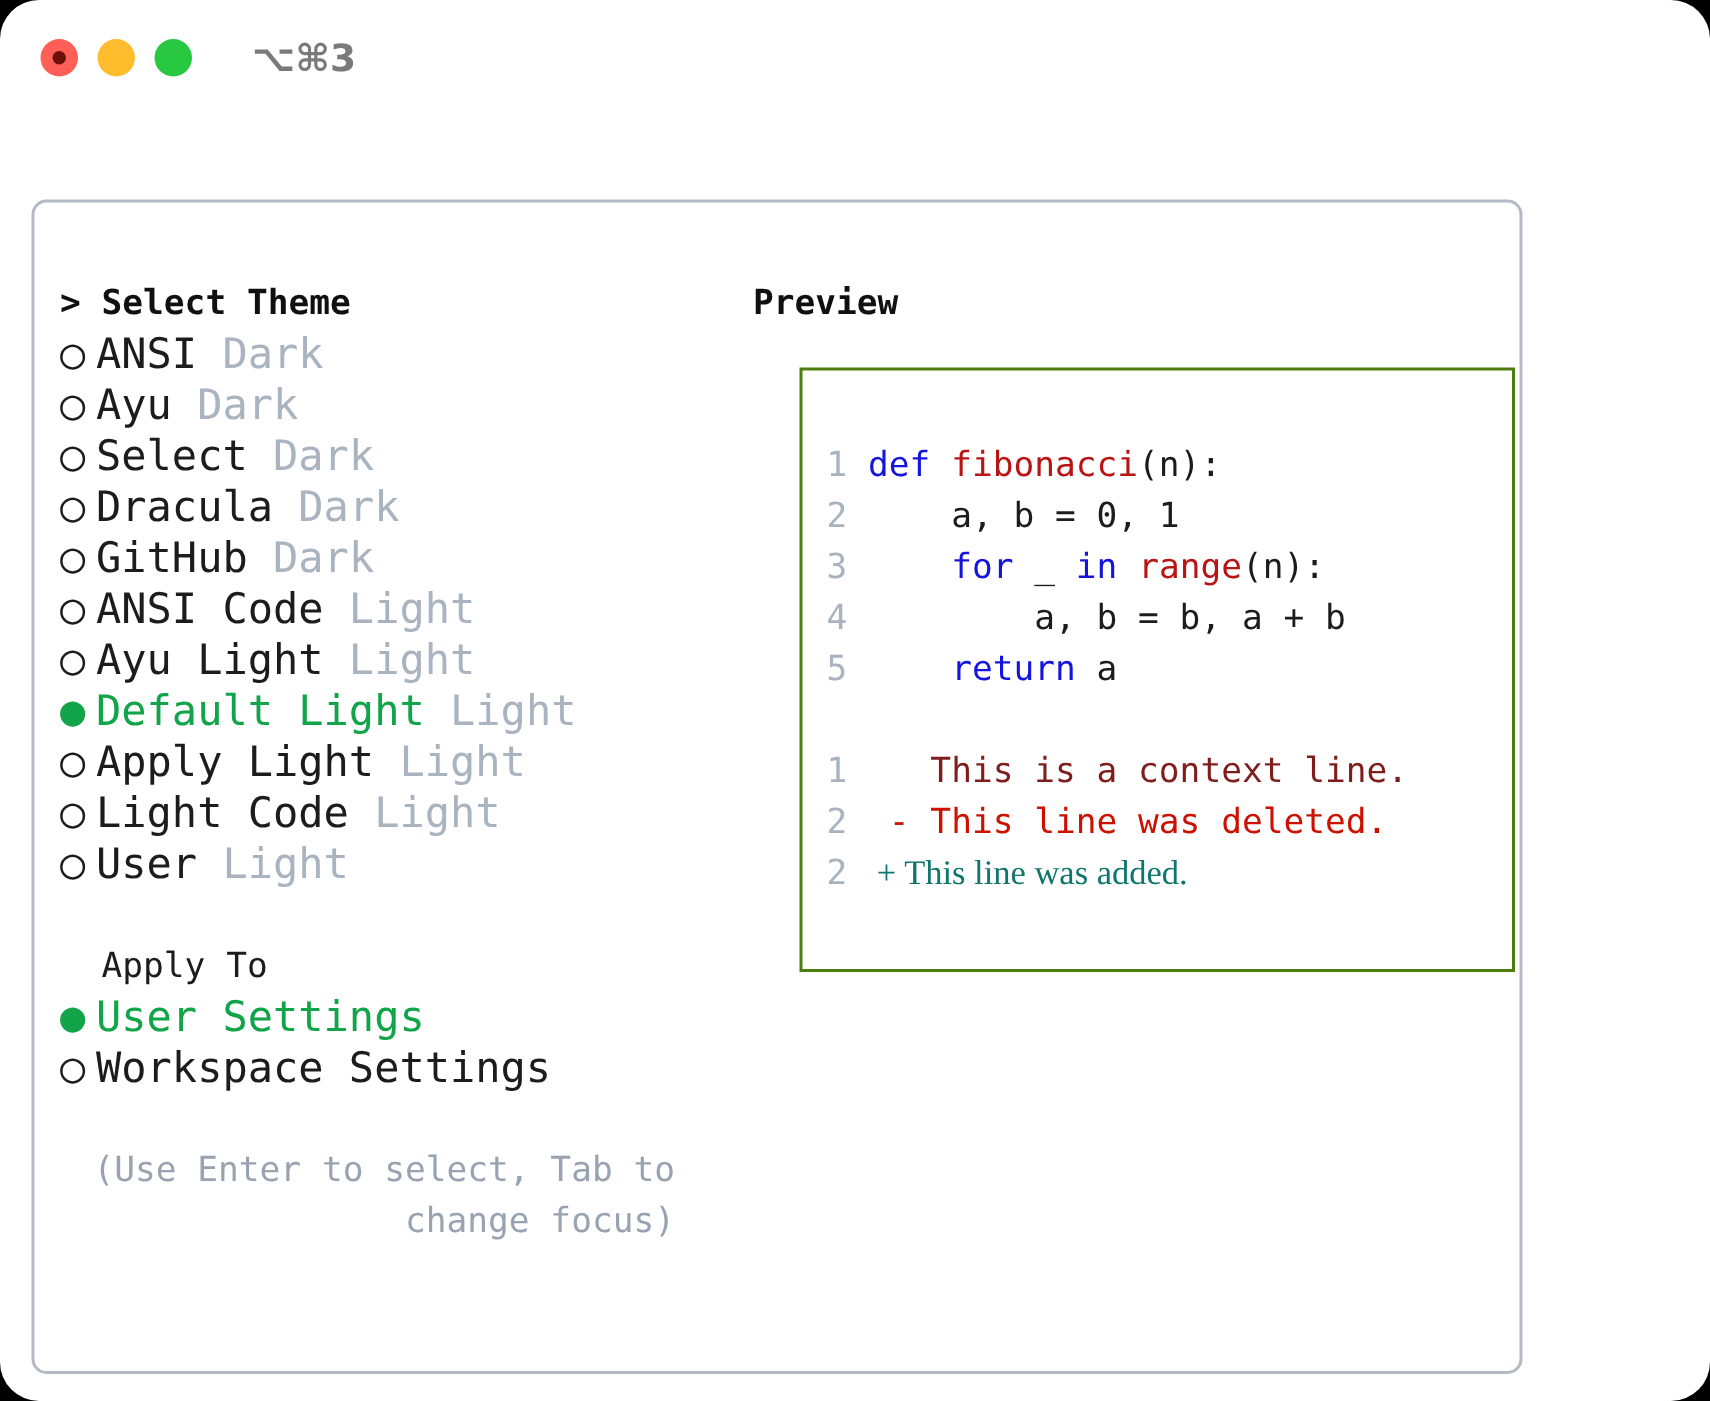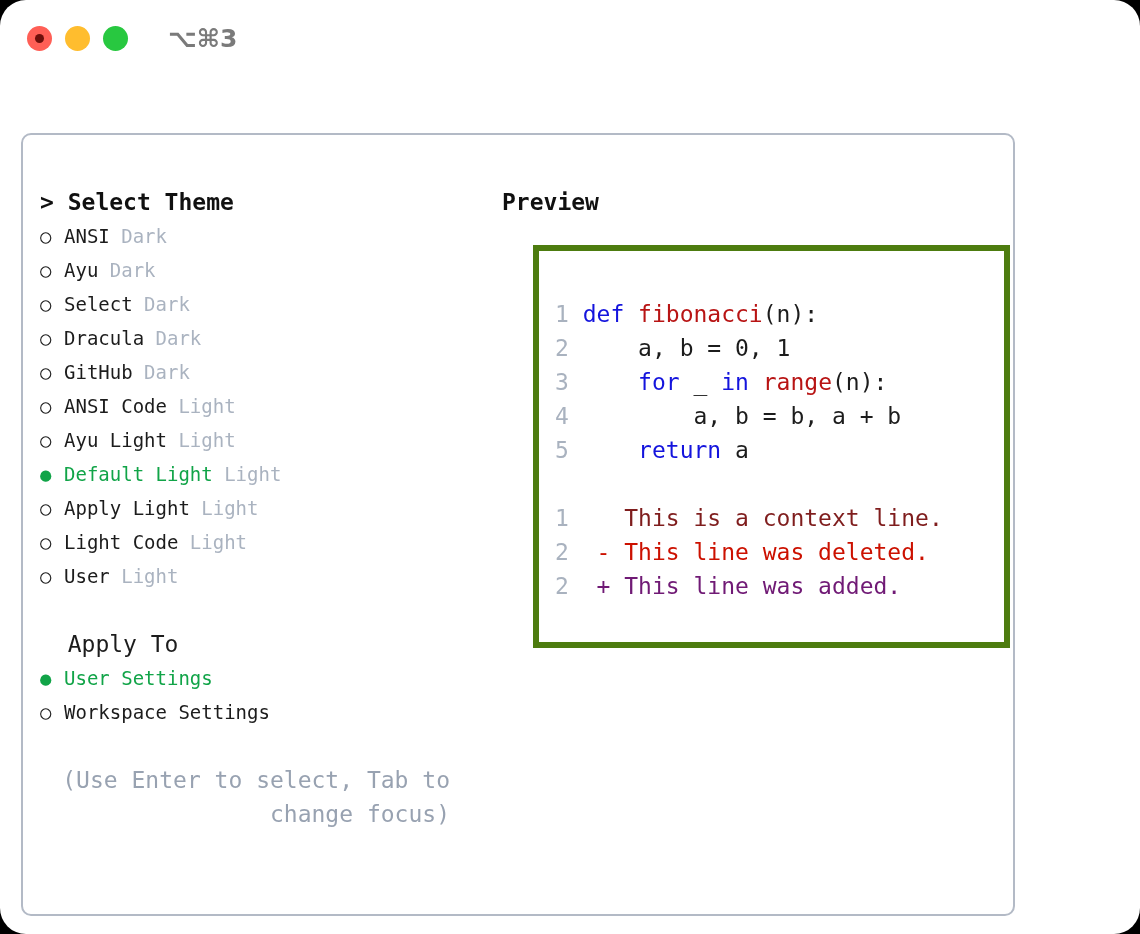--- a/index.html
+++ b/index.html
@@ -112,21 +112,21 @@
     font-weight: bold;
     color: #101010;
     white-space: pre;
   }
   .section-title.sub {
     font-weight: normal;
     color: #1c1c1c;
   }
 
   .opt-row {
-    font-size: 19px;
+    font-size: 28px;
     line-height: 34px;
     color: #1c1c1c;
     white-space: pre;
     display: block;
   }
   .bullet {
     display: inline-block;
     width: 24px;
     color: #1c1c1c;
   }
@@ -147,41 +147,41 @@
     text-align: right;
   }
 
   
   .preview-box {
     position: absolute;
     left: 31px;
     top: 60px;
     width: 477px;
     height: 403px;
-    border: 6px solid #4d7c0f;
+    border: 2px solid #4d7c0f;
     box-sizing: border-box;
     background: #ffffff;
   }
   .code {
     position: absolute;
     left: 16px;
     top: 46px;
     font-size: 23px;
     line-height: 34px;
     white-space: pre;
   }
   .ln {
     color: #a9b2bf;
   }
   .kw   { color: #1414dd; }
   .fn   { color: #b81414; }
   .plain{ color: #1c1c1c; }
   .ctx  { color: #7f1d1d; }
   .del  { color: #cc1100; }
-  .add  { color: #701a75; }
+  .add  { color: #0f766e; font-family: Liberation Serif, serif; }
   .blank-line { height: 34px; }
 </style>
 </head>
 <body>
 
 <div class="window">
 
   <div class="titlebar">
     <div class="lights">
       <div class="light red"></div>

